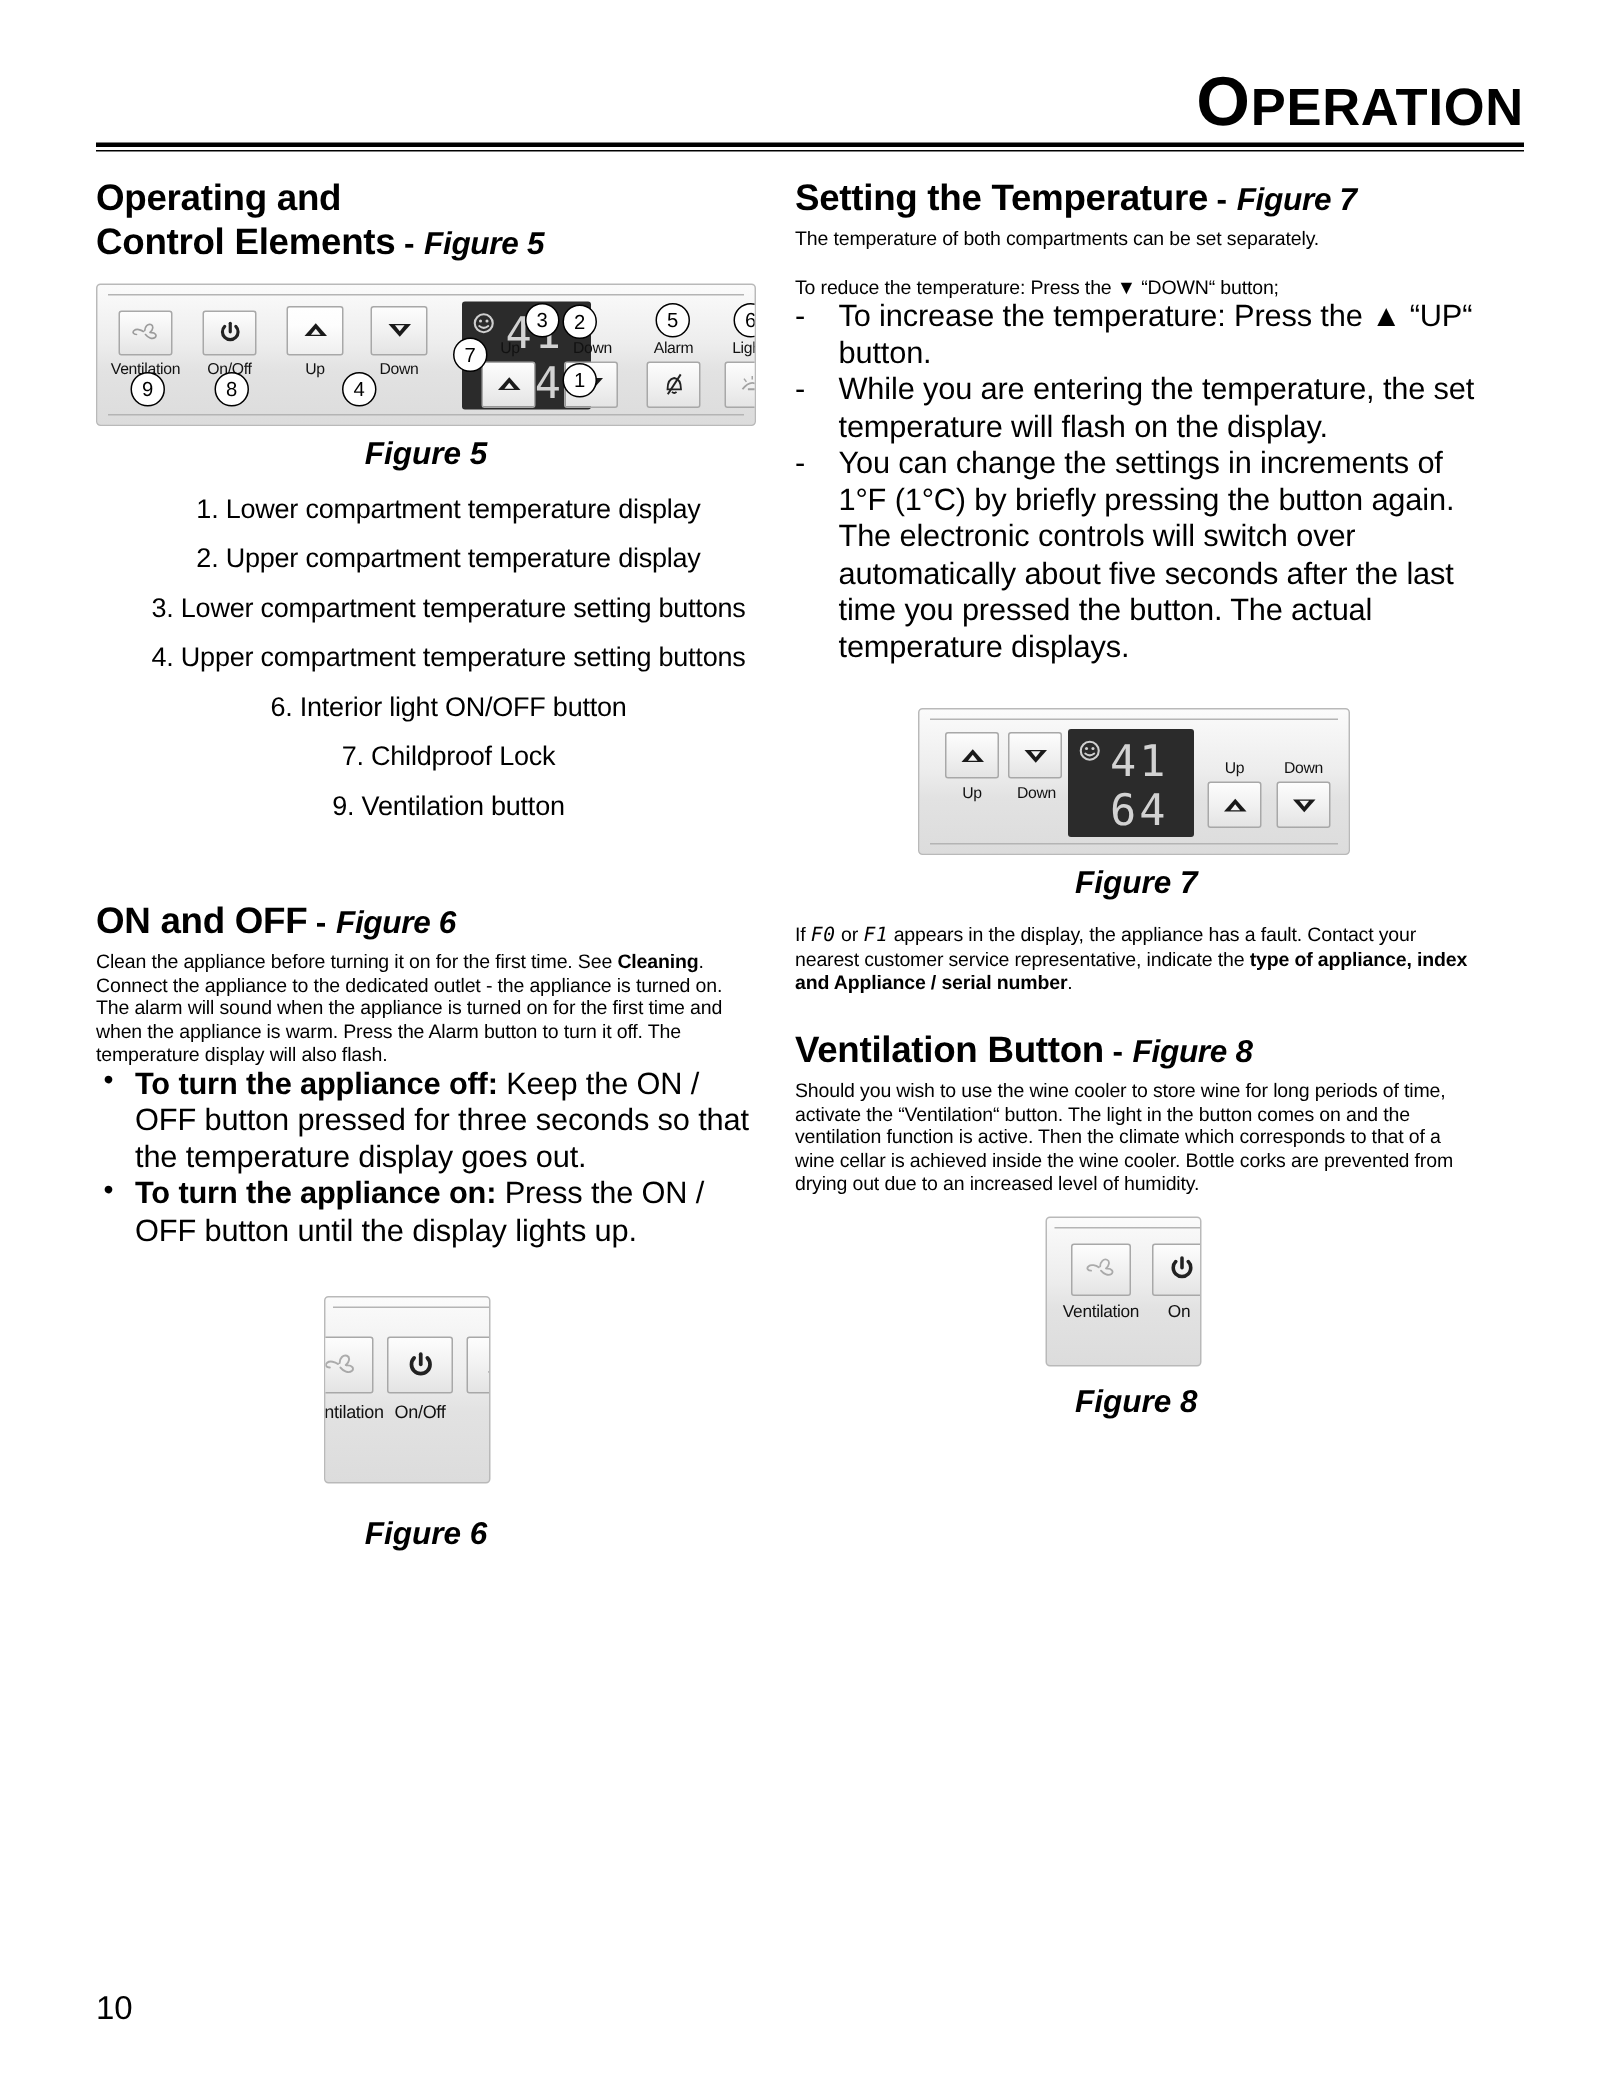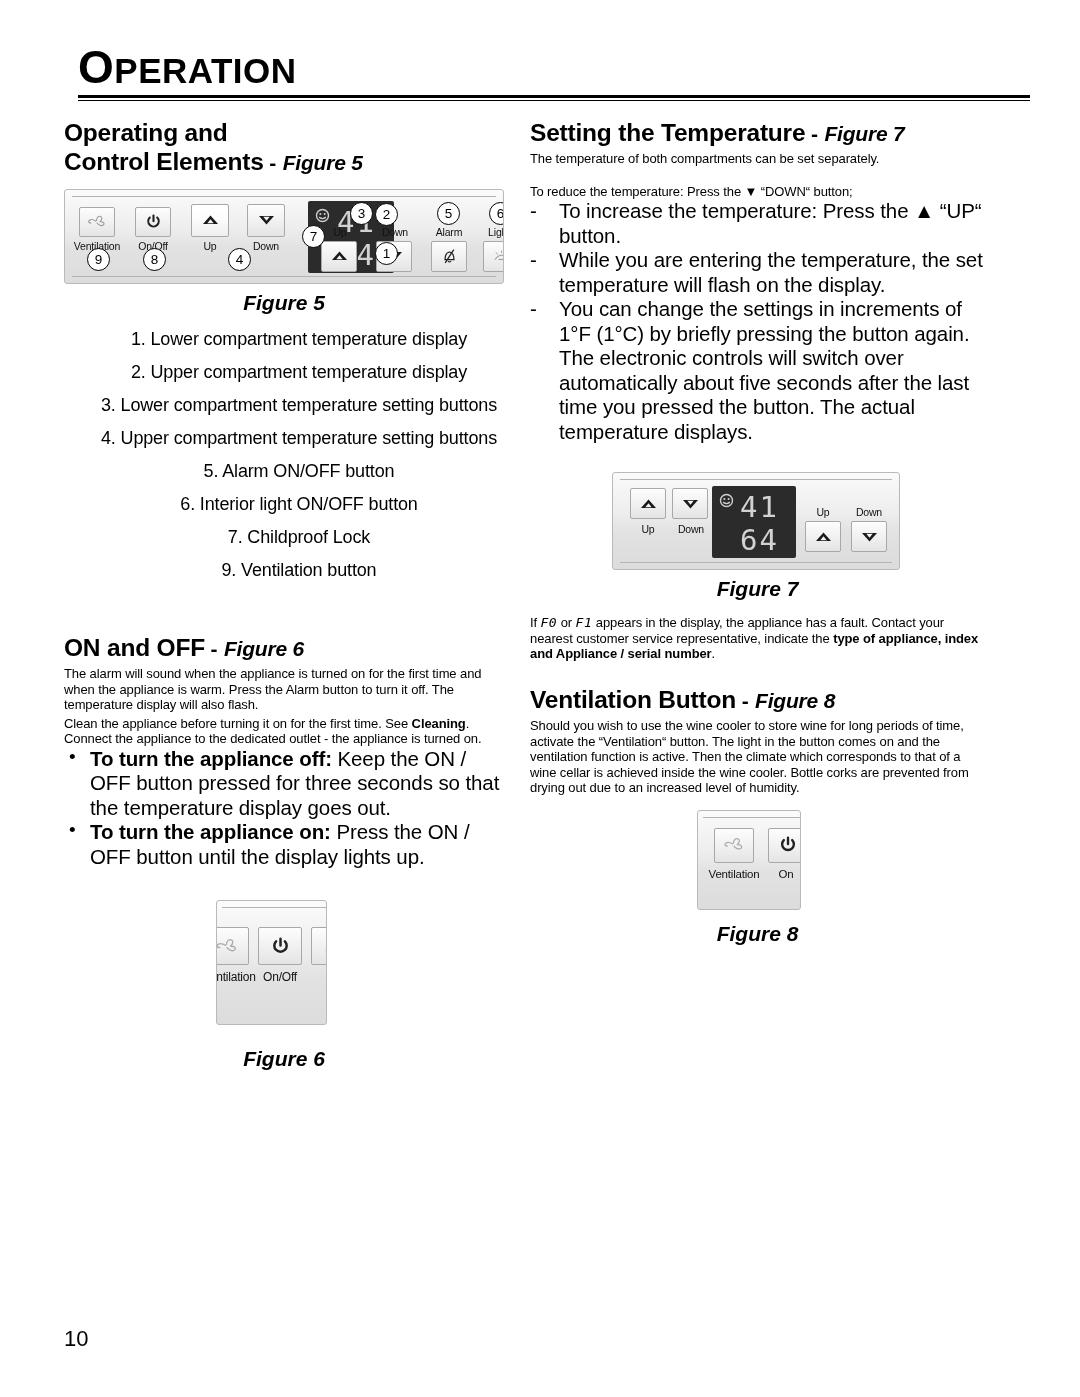--- a/index.html
+++ b/index.html
@@ -9,21 +9,21 @@
     background: #ffffff;
     font-family: "Liberation Sans", sans-serif;
     color: #000000;
     position: relative;
     overflow: hidden;
   }
   .page { position: relative; width: 1080px; height: 1397px; padding: 0; }
 
   
   .chapter-head {
-    position: absolute; left: 78px; top: 44px; width: 952px;
+    position: absolute; left: 64px; top: 44px; width: 952px; text-align: right;
   }
   .chapter-title {
     font-weight: bold;
     font-size: 40px;
     letter-spacing: 0.5px;
     line-height: 1;
     margin: 0;
     font-stretch: condensed;
   }
   .chapter-title .first { font-size: 46px; }
@@ -292,35 +292,34 @@
         <div class="callout" style="left:424px;top:12px;width:23px;height:23px;">6</div>
       </div>
       <div class="fig-caption">Figure 5</div>
     </div>
 
     <ol class="numlist" style="margin-top:14px;">
       <li>1. Lower compartment temperature display</li>
       <li>2. Upper compartment temperature display</li>
       <li>3. Lower compartment temperature setting buttons</li>
       <li>4. Upper compartment temperature setting buttons</li>
-      <li>5. Alarm ON/OFF button</li>
       <li>6. Interior light ON/OFF button</li>
       <li>7. Childproof Lock</li>
       <li>9. Ventilation button</li>
     </ol>
 
     <h2 class="sec" style="margin-top:22px;">
       <br>
       <span>ON and OFF</span><span class="dash">&nbsp;</span><span class="dash">-</span>
       <span class="figref">Figure 6</span>
     </h2>
 
+    <p class="body" style="margin-top:3px;"><span>Clean the appliance before turning it on for the first time. See </span><b>Cleaning</b><span>. Connect the appliance to the dedicated outlet - the appliance is turned on.</span></p>
+
     <p class="body">The alarm will sound when the appliance is turned on for the first time and when the appliance is warm. Press the Alarm button to turn it off. The temperature display will also flash.</p>
-
-    <p class="body" style="margin-top:3px;"><span>Clean the appliance before turning it on for the first time. See </span><b>Cleaning</b><span>. Connect the appliance to the dedicated outlet - the appliance is turned on.</span></p>
 
     <ul class="bullets">
       <li><span class="bdot">•</span><b>To turn the appliance off:</b><span> Keep the  ON / OFF button pressed for three seconds so that the temperature display goes out.</span></li>
       <li><span class="bdot">•</span><b>To turn the appliance on:</b><span> Press the ON / OFF button until the display lights up.</span></li>
     </ul>
 
     <div class="fig-block" style="margin-top:31px;">
       <div class="panel" style="width:111px;height:125px;margin:0 auto 0 152px;">
         <div class="toprule" style="left:5px;right:-20px;"></div>
         <div class="btn light-icon" style="left:-12px;top:26px;width:44px;height:38px;">

